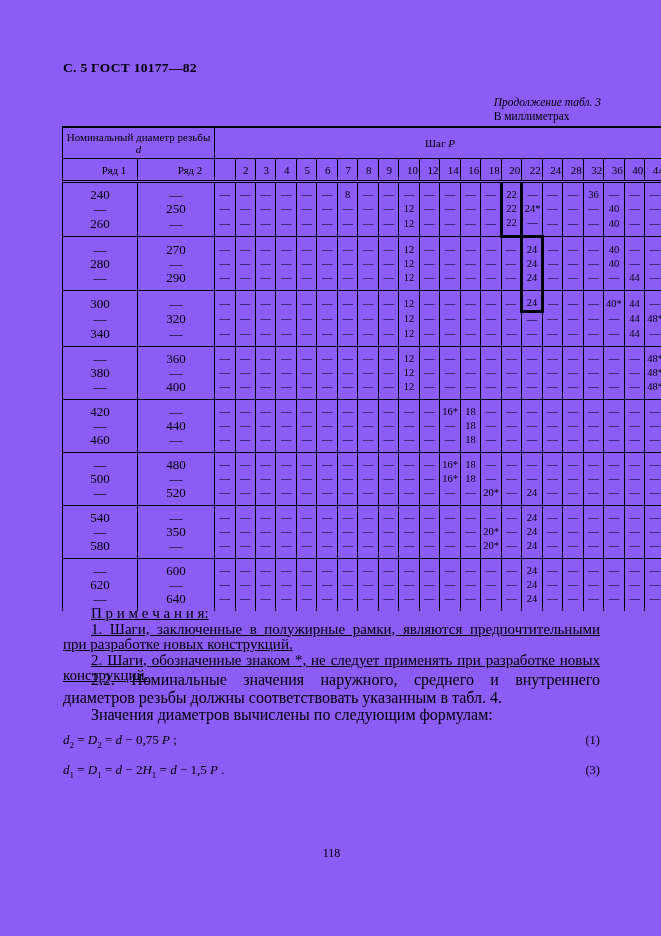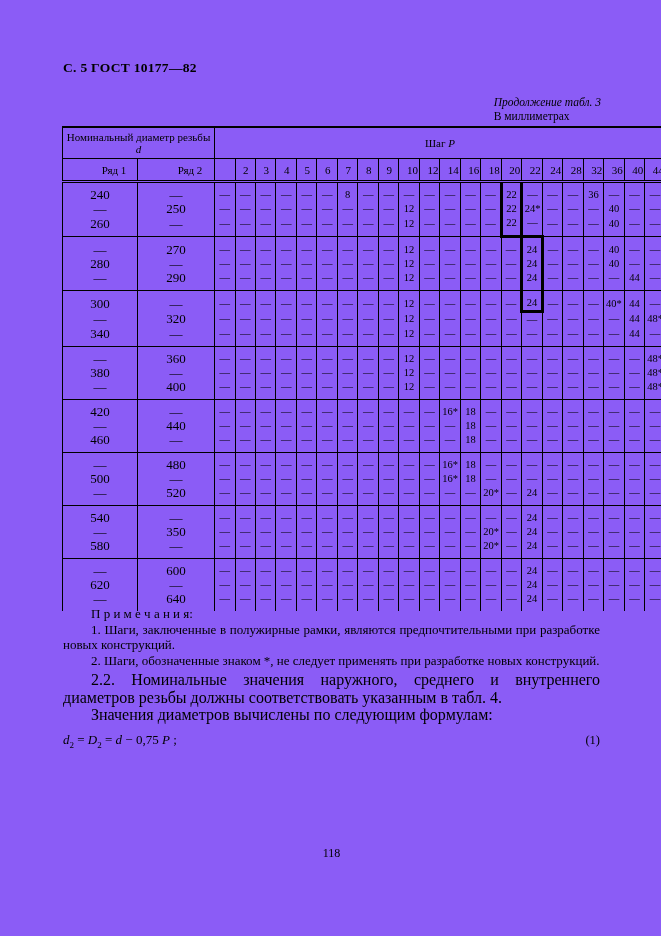--- a/index.html
+++ b/index.html
@@ -82,23 +82,24 @@
   tr.block-last td { border-bottom: 1px solid #000; padding-bottom: 5px; }
   tr.table-last td { border-bottom: none; }
   td.fr-side  { border-left: 3px solid #000; border-right: 3px solid #000; }
   td.fr-top    { border-top: 3px solid #000; }
   td.fr-bottom { border-bottom: 3px solid #000 !important; }
 
   
   .notes {
     position: absolute;
     left: 63px; top: 606px; width: 537px;
-    font-size: 13px;
+    font-size: 15px;
     line-height: 15.5px;
     text-align: justify;
+    text-decoration: underline;
   }
   .notes p { margin: 0; text-indent: 28px; }
   .body-22 {
     position: absolute;
     left: 63px; top: 671px; width: 537px;
     font-size: 16px;
     line-height: 17.5px;
     text-align: justify;
   }
   .body-22 p { margin: 0; text-indent: 28px; }
@@ -834,17 +835,21 @@
   <div class="body-22">
     <p>2.2. Номинальные значения наружного, среднего и внутреннего диаметров резьбы должны соответствовать указанным в табл. 4.</p>
     <p>Значения диаметров вычислены по следующим формулам:</p>
   </div>
 
   <div class="formulas">
     <div class="formula-row">
       <span class="formula-body"><i>d</i><sub>2</sub> = <i>D</i><sub>2</sub> = <i>d</i> − 0,75 <i>P</i> ;</span>
       <span class="eq-number">(1)</span>
     </div>
+    <div class="formula-row">
+      <span class="formula-body"><i>d</i><sub>1</sub> = <i>D</i><sub>1</sub> = <i>d</i> − 2<i>H</i><sub>1</sub> = <i>d</i> − 1,5 <i>P</i> .</span>
+      <span class="eq-number">(3)</span>
+    </div>
   </div>
 
   <div class="page-number">118</div>
 
 </div>
 
 </body></html>

